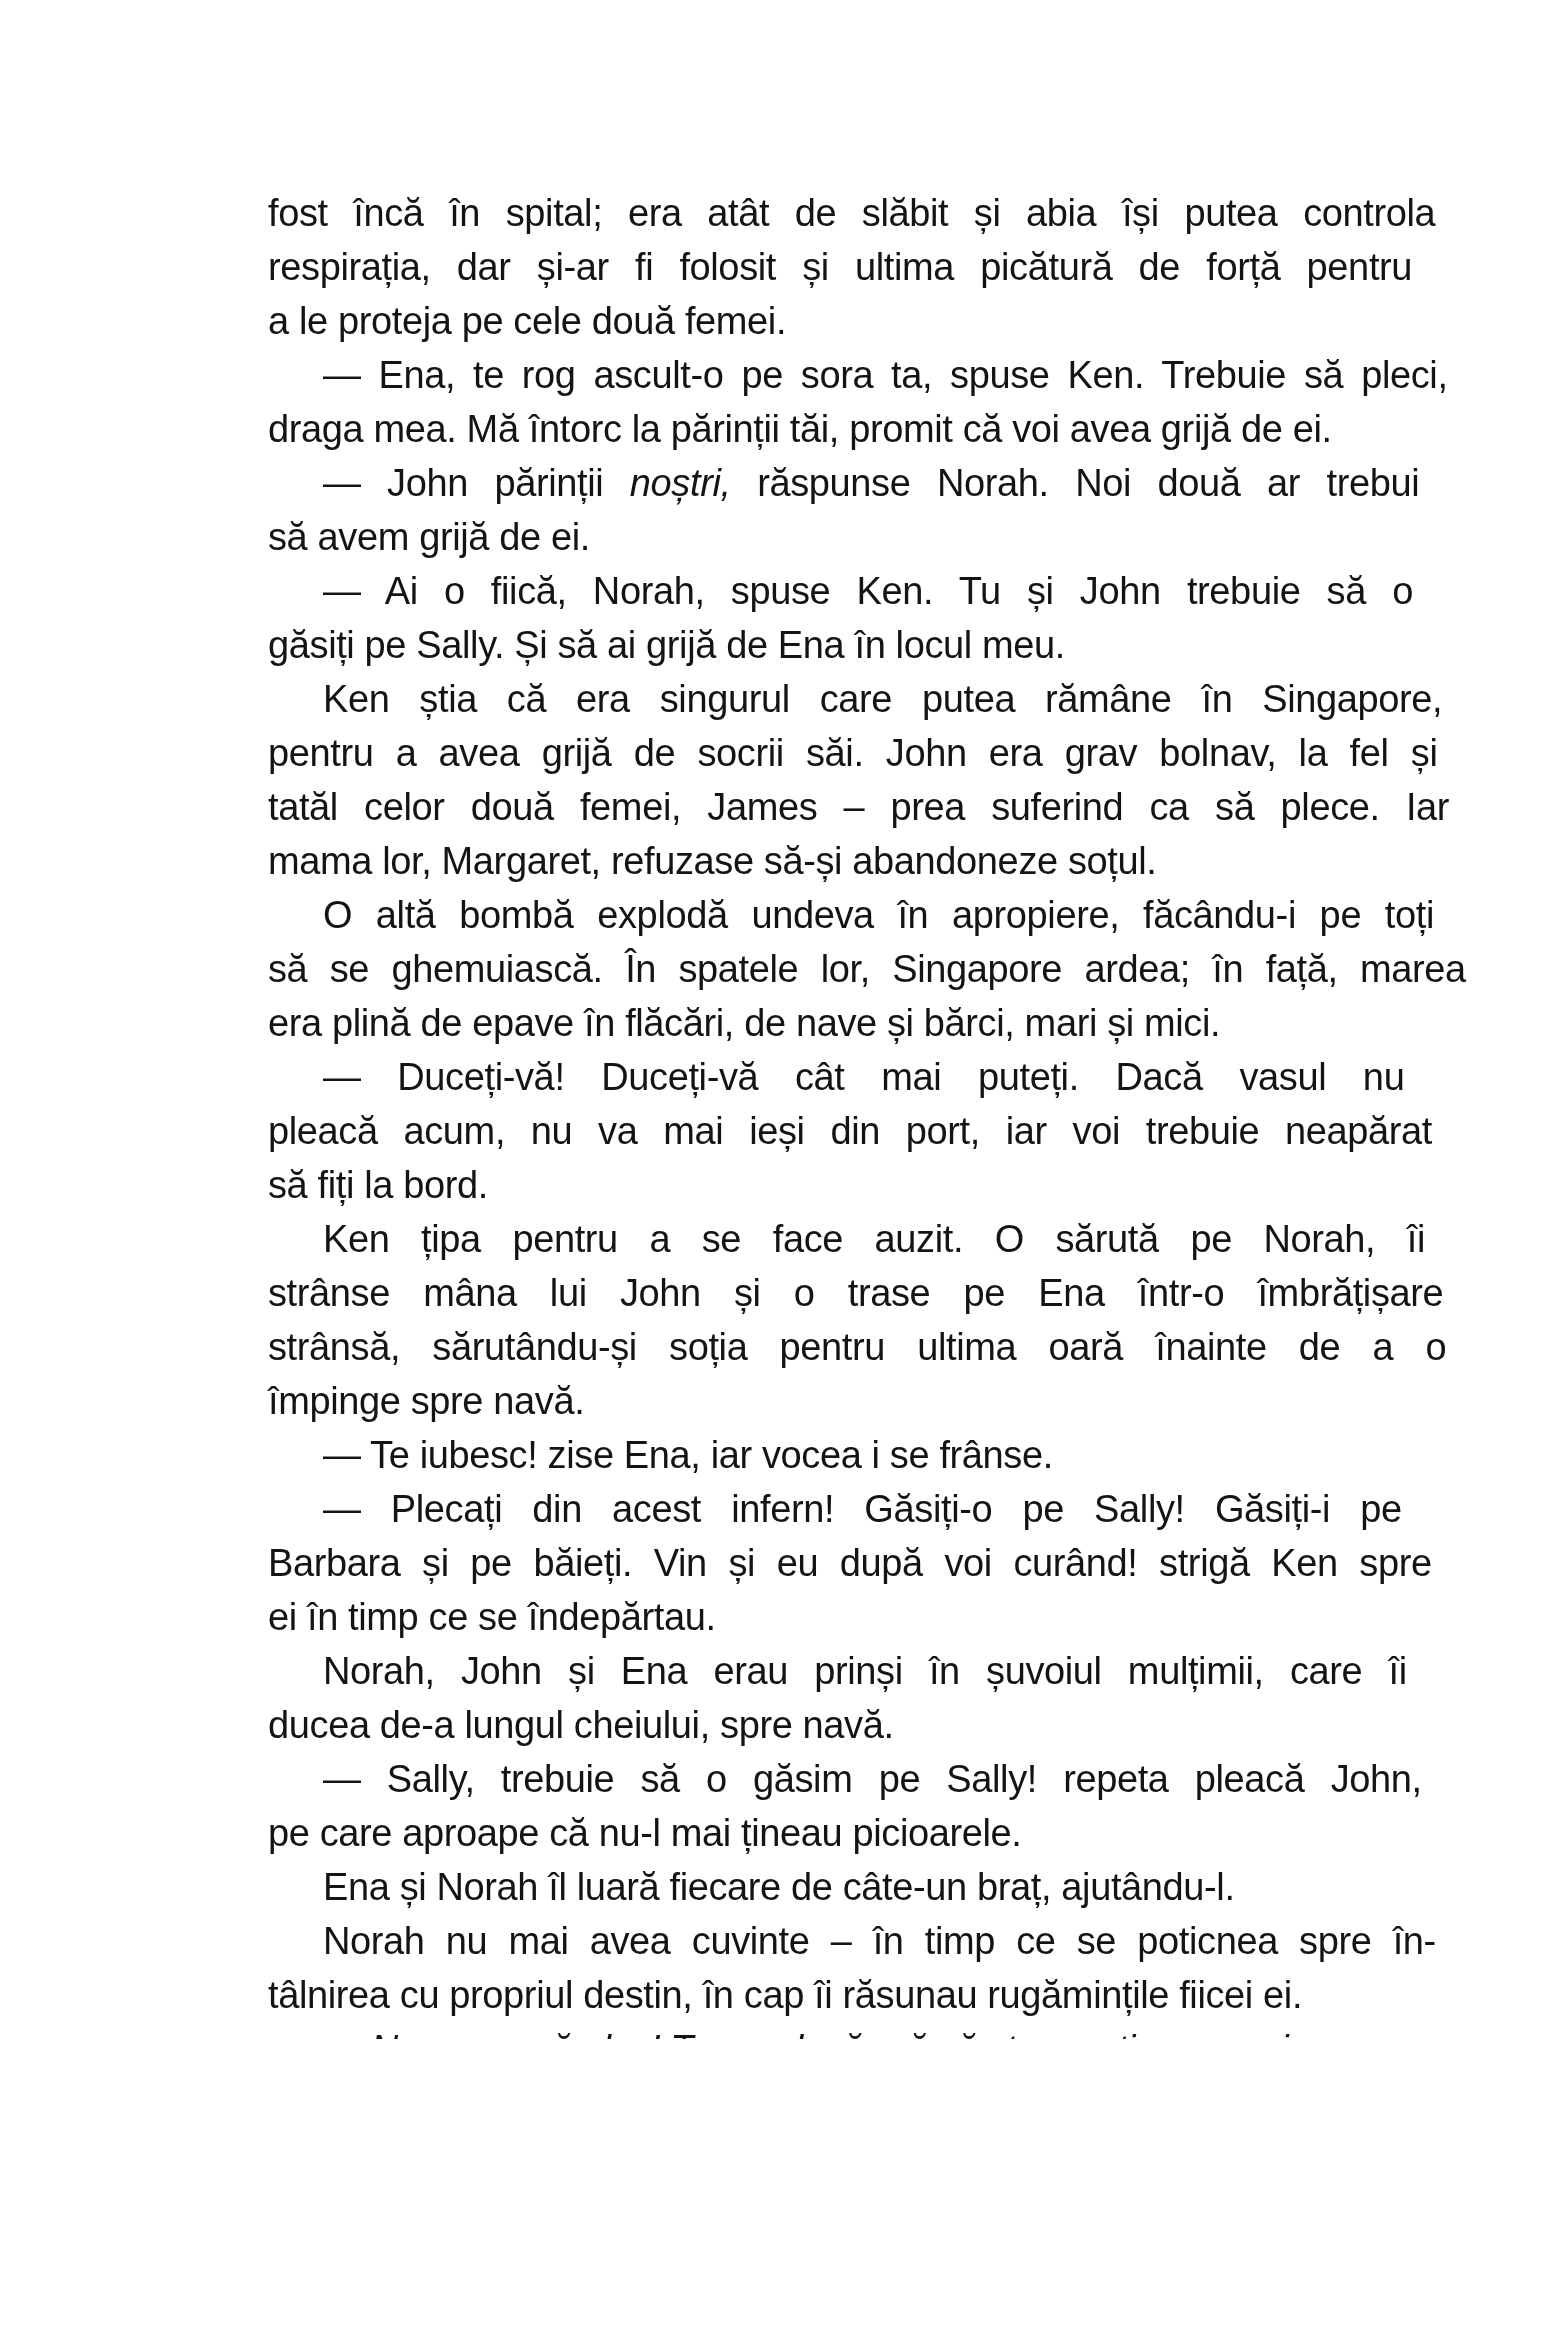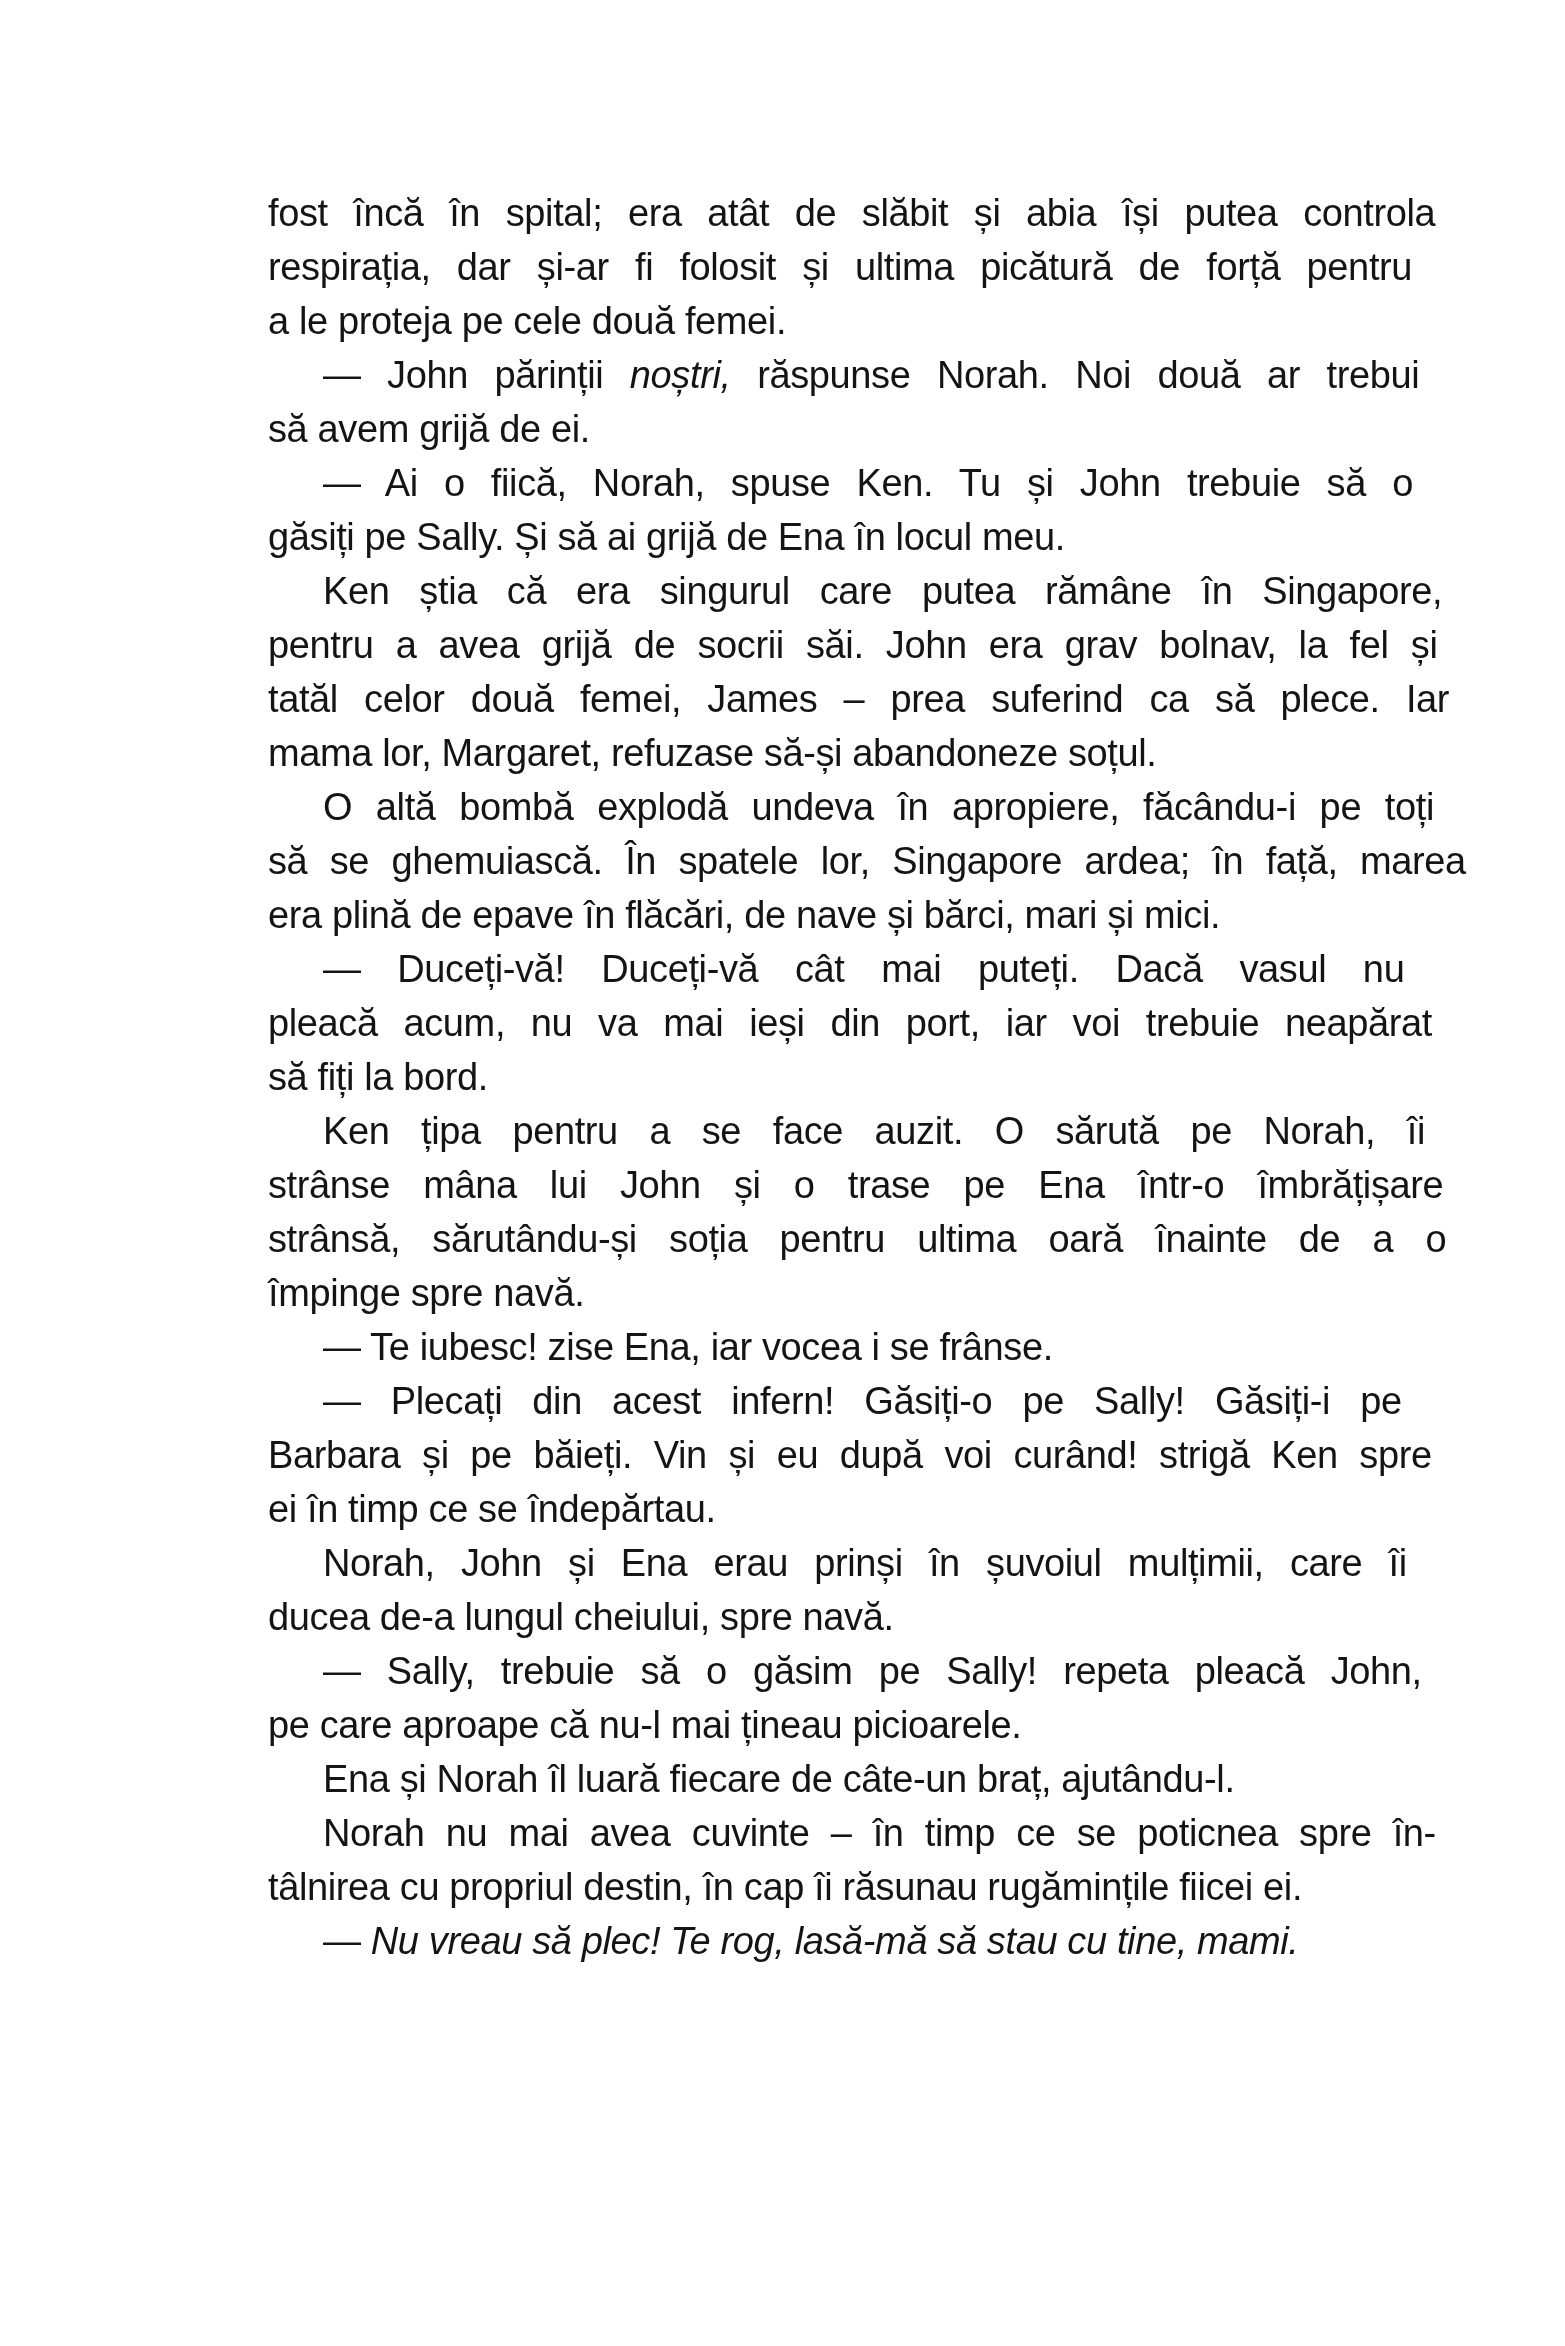--- a/index.html
+++ b/index.html
@@ -46,20 +46,24 @@
 </style>
 </head>
 <body>
 
 <div class="page" style="background: rgb(255, 255, 255); color: rgb(20, 20, 20);">
   <div class="text-block" id="text-block">
       <div class="paragraph">
         <div class="line"><span class="lc" style="word-spacing: 15.4px;"><span>fost încă în spital; era atât de slăbit și abia își putea controla</span></span></div>
         <div class="line"><span class="lc" style="word-spacing: 16px;"><span>respirația, dar și-ar fi folosit și ultima picătură de forță pentru</span></span></div>
         <div class="line last"><span class="lc"><span>a le proteja pe cele două femei.</span></span></div>
+      </div>
+      <div class="paragraph">
+        <div class="line first"><span class="lc" style="word-spacing: 7.7px;"><span>— Ena, te rog ascult-o pe sora ta, spuse Ken. Trebuie să pleci,</span></span></div>
+        <div class="line last"><span class="lc"><span>draga mea. Mă întorc la părinții tăi, promit că voi avea grijă de ei.</span></span></div>
       </div>
       <div class="paragraph">
         <div class="line first"><span class="lc" style="word-spacing: 16.3px;"><span>— John părinții </span><em>noștri,</em><span> răspunse Norah. Noi două ar trebui</span></span></div>
         <div class="line last"><span class="lc"><span>să avem grijă de ei.</span></span></div>
       </div>
       <div class="paragraph">
         <div class="line first"><span class="lc" style="word-spacing: 16px;"><span>— Ai o fiică, Norah, spuse Ken. Tu și John trebuie să o</span></span></div>
         <div class="line last"><span class="lc"><span>găsiți pe Sally. Și să ai grijă de Ena în locul meu.</span></span></div>
       </div>
       <div class="paragraph">

